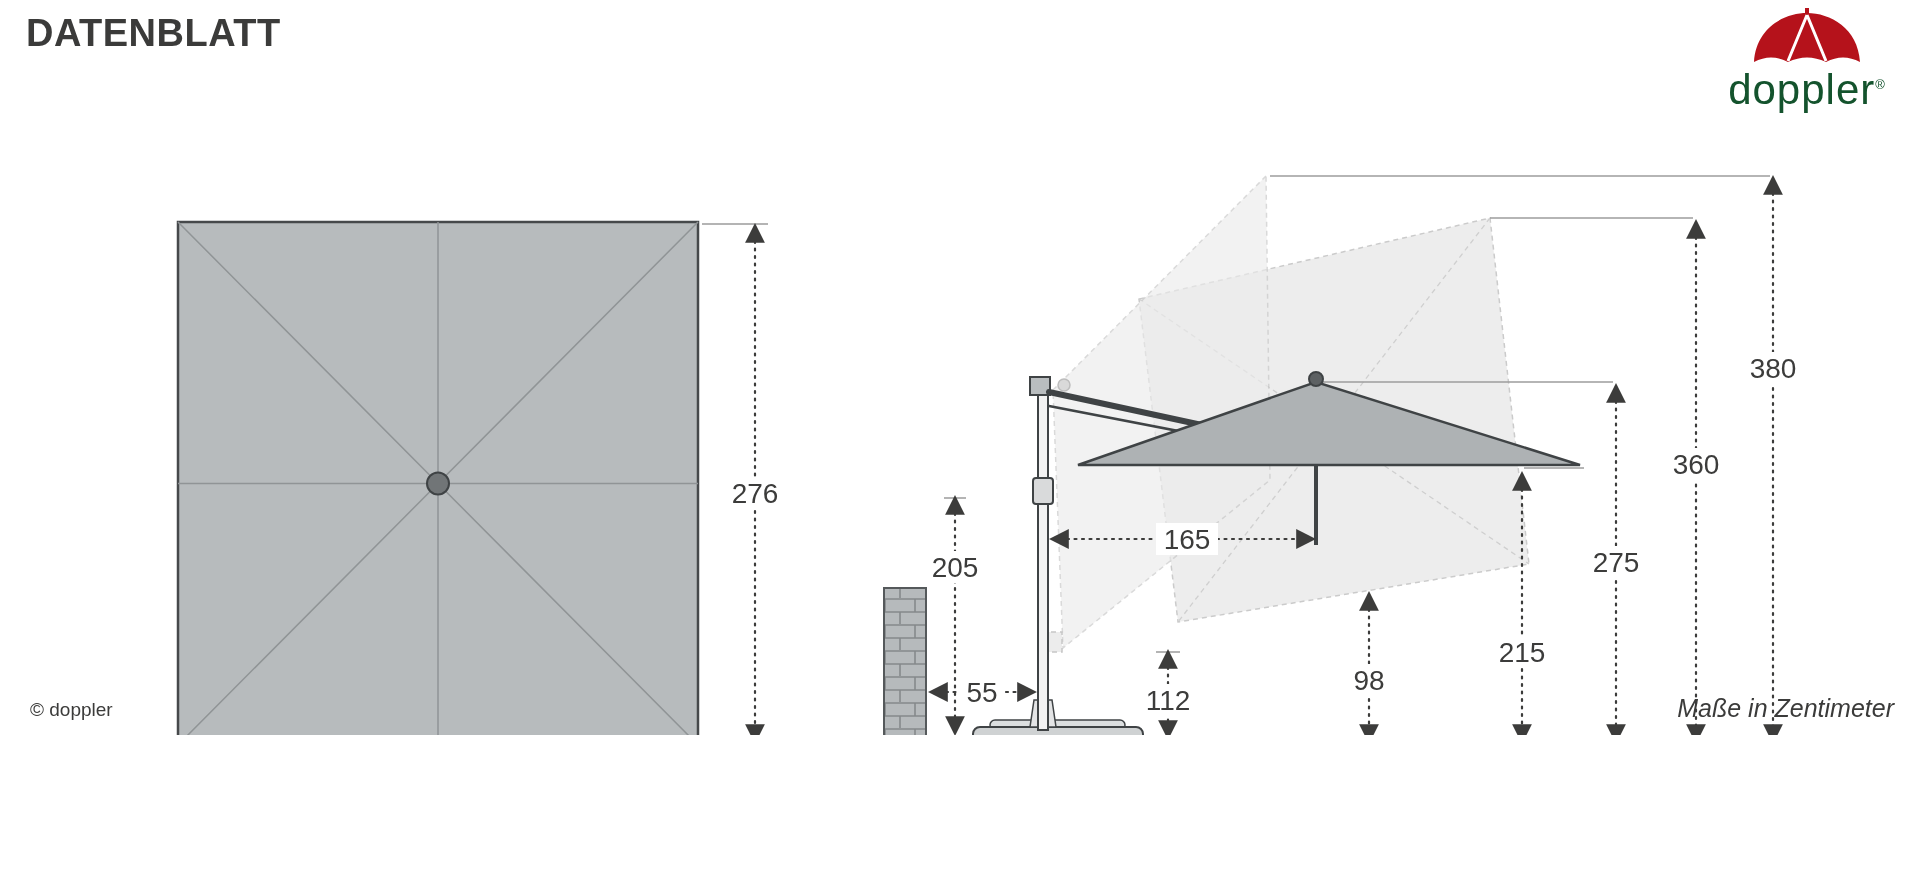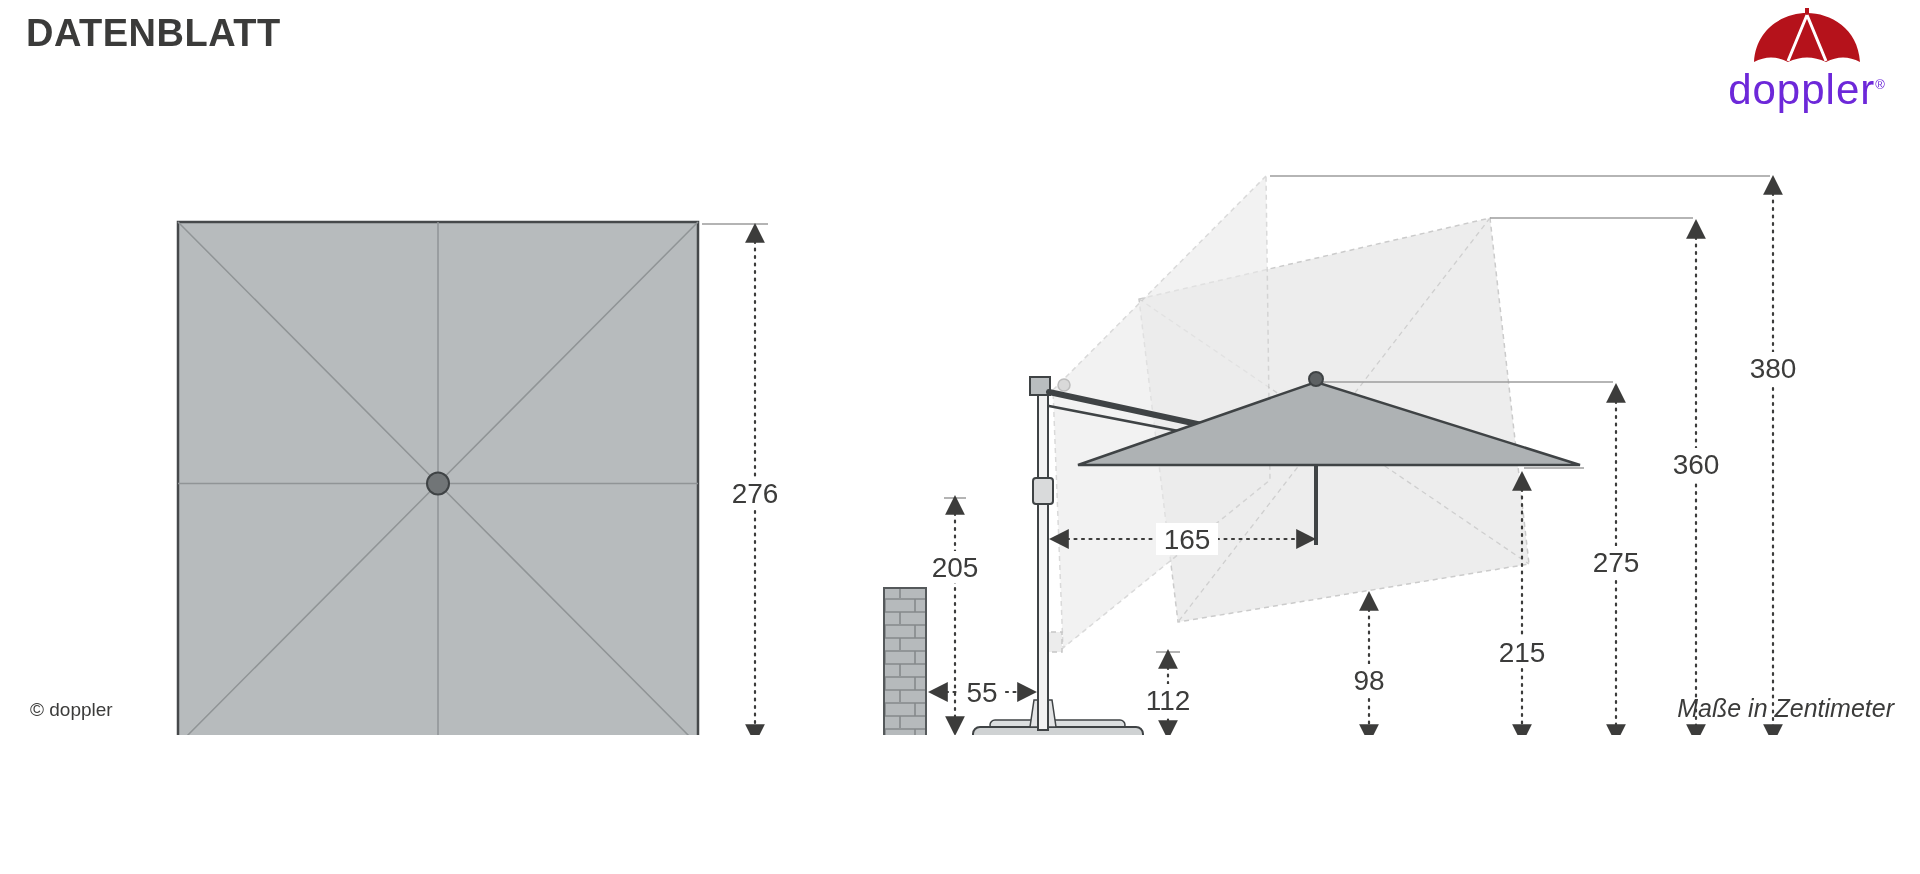--- a/index.html
+++ b/index.html
@@ -2,21 +2,21 @@
 <html><head>
 <meta charset="utf-8">
 <style>
   html,body{margin:0;padding:0;background:#ffffff;}
   .page{position:relative;width:1920px;height:735px;background:#ffffff;overflow:hidden;
         font-family:"Liberation Sans",sans-serif;color:#3b3b3a;border-radius:22px;}
   .page-title{position:absolute;left:26px;top:12px;font-size:38px;font-weight:bold;
               letter-spacing:.5px;color:#3b3b3a;}
   .logo{position:absolute;right:22px;top:8px;width:182px;text-align:center;}
   .logo svg{display:block;margin:0 auto;}
-  .logo-word{font-size:42px;line-height:1.05;color:#6d28d9;letter-spacing:1px;font-weight:400;}
+  .logo-word{font-size:42px;line-height:1.05;color:#14532d;letter-spacing:1px;font-weight:400;}
   .logo-word sup{font-size:13px;vertical-align:super;}
   .footer-left{position:absolute;left:30px;bottom:14px;font-size:19px;color:#3b3b3a;}
   .footer-right{position:absolute;right:26px;bottom:12px;font-size:25px;font-style:italic;color:#3b3b3a;margin-top:16px;}
   .diagram{position:absolute;left:0;top:0;}
   .dim-label{font:28px "Liberation Sans",sans-serif;fill:#3c3c3b;}
   .dimline{stroke:#3c3c3b;stroke-width:2.2;stroke-dasharray:2 5.5;stroke-linecap:round;fill:none;}
   .connector{stroke:#9c9c9c;stroke-width:1.3;fill:none;}
   .ghost{fill:#ececec;stroke:#c6c6c6;stroke-width:1.5;stroke-dasharray:5 4;}
   .ghostline{stroke:#cfcfcf;stroke-width:1.3;stroke-dasharray:5 4;fill:none;}
 </style>

